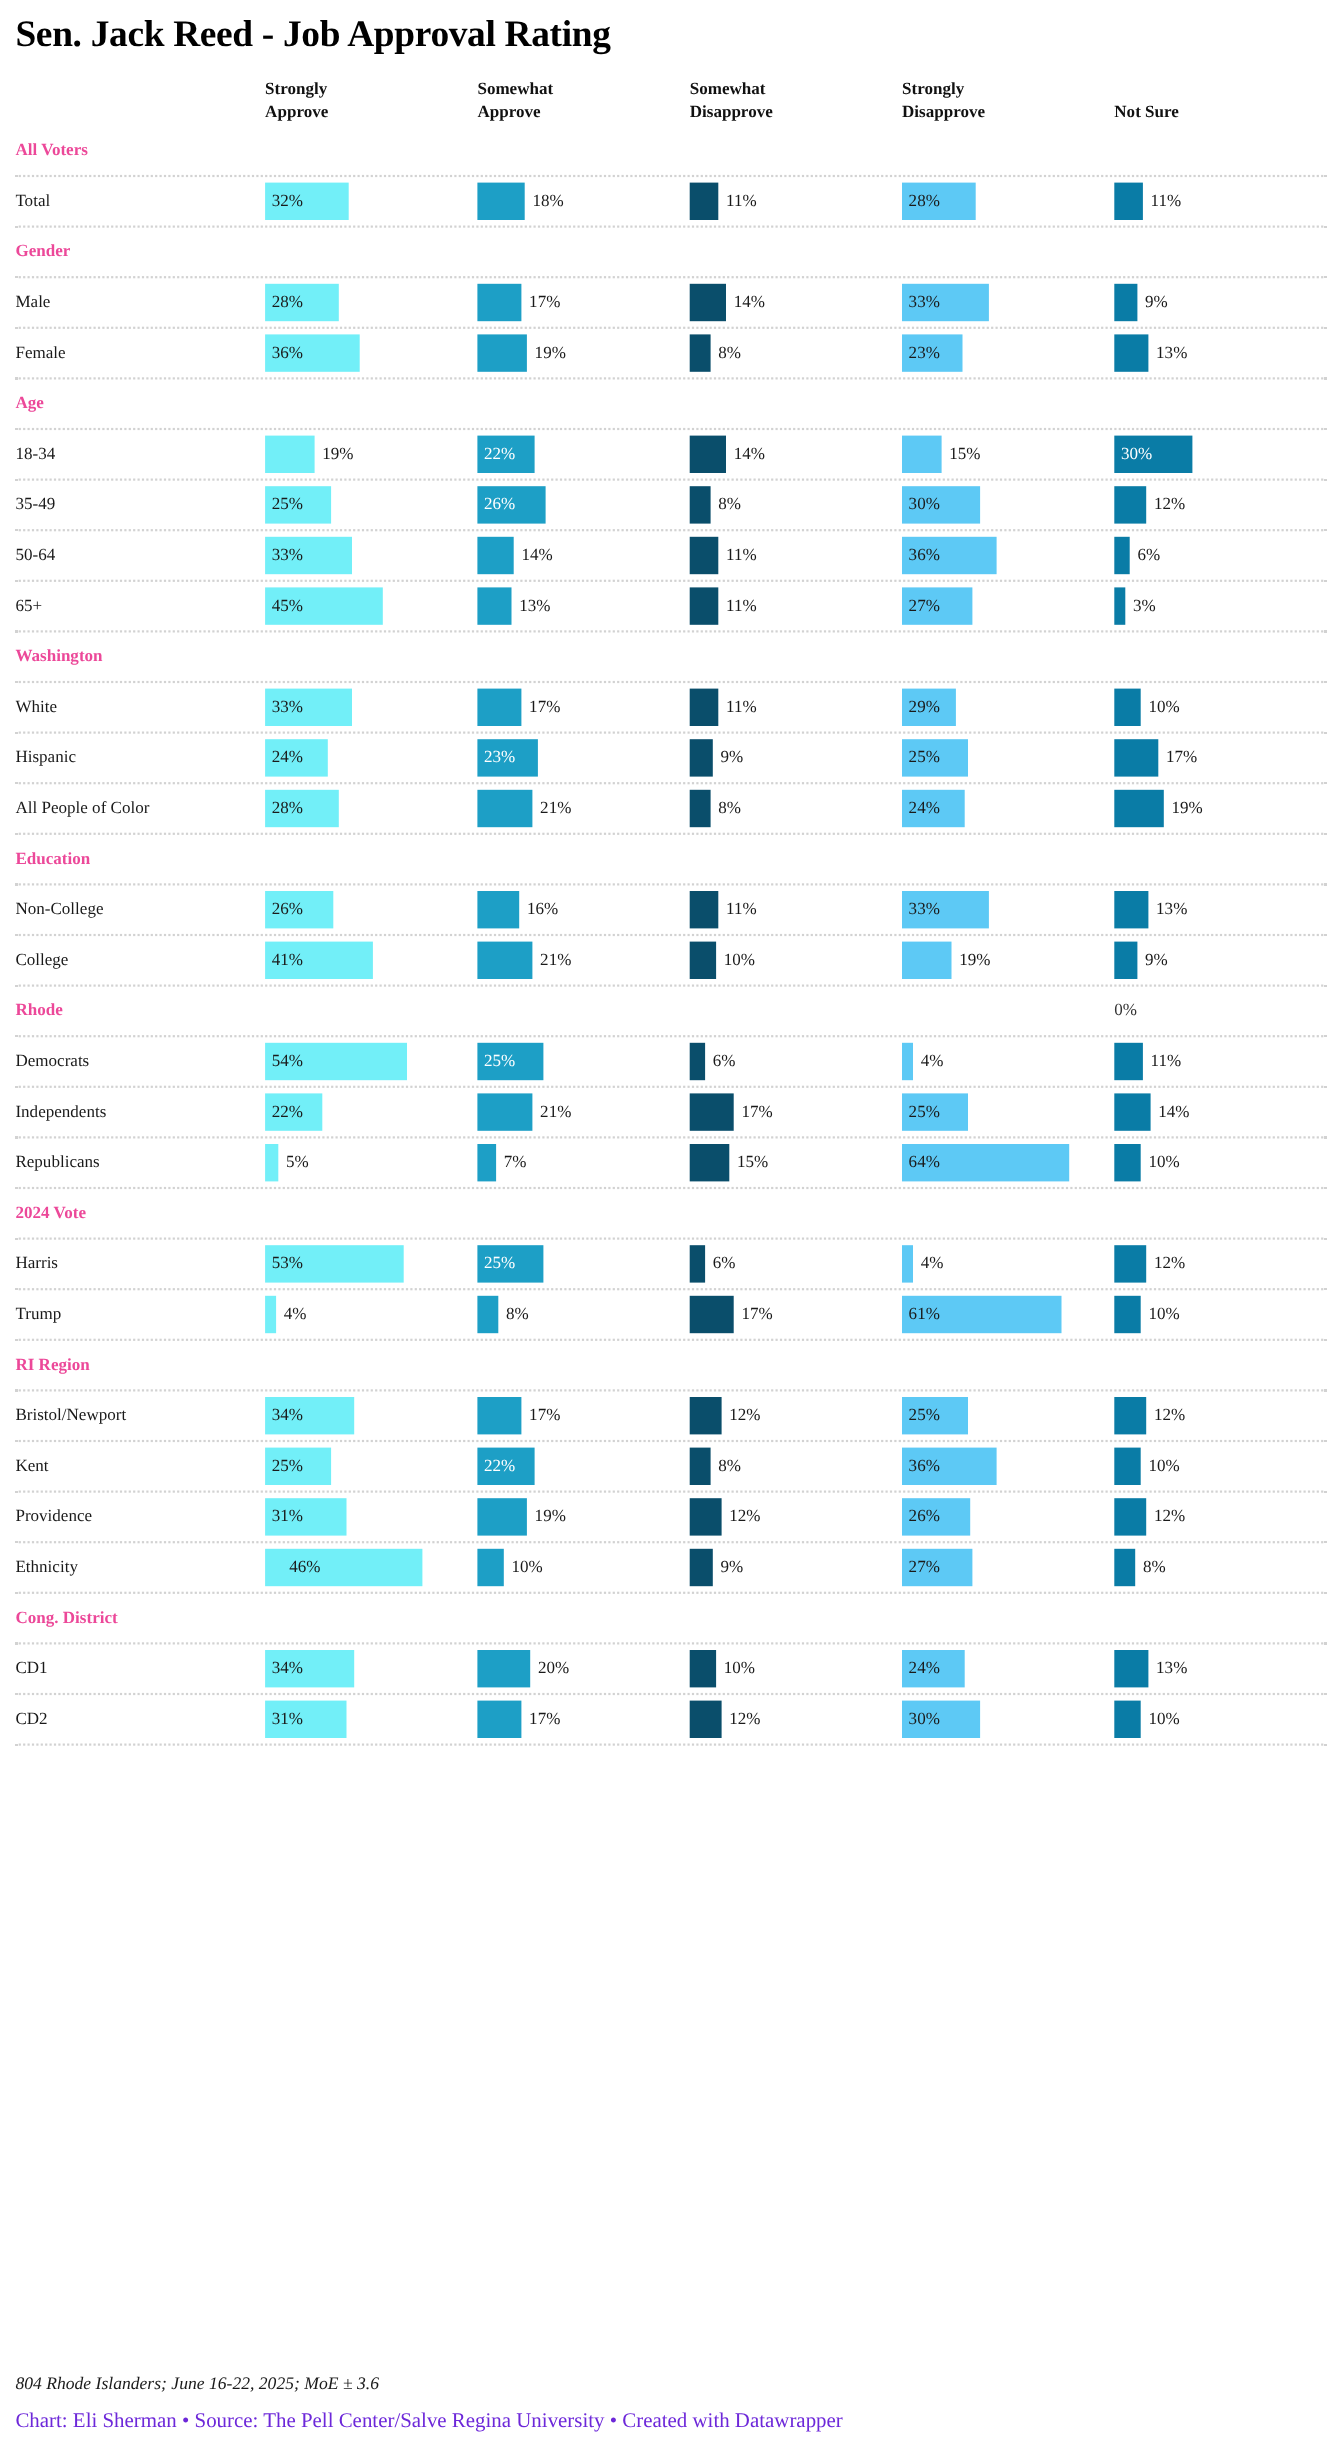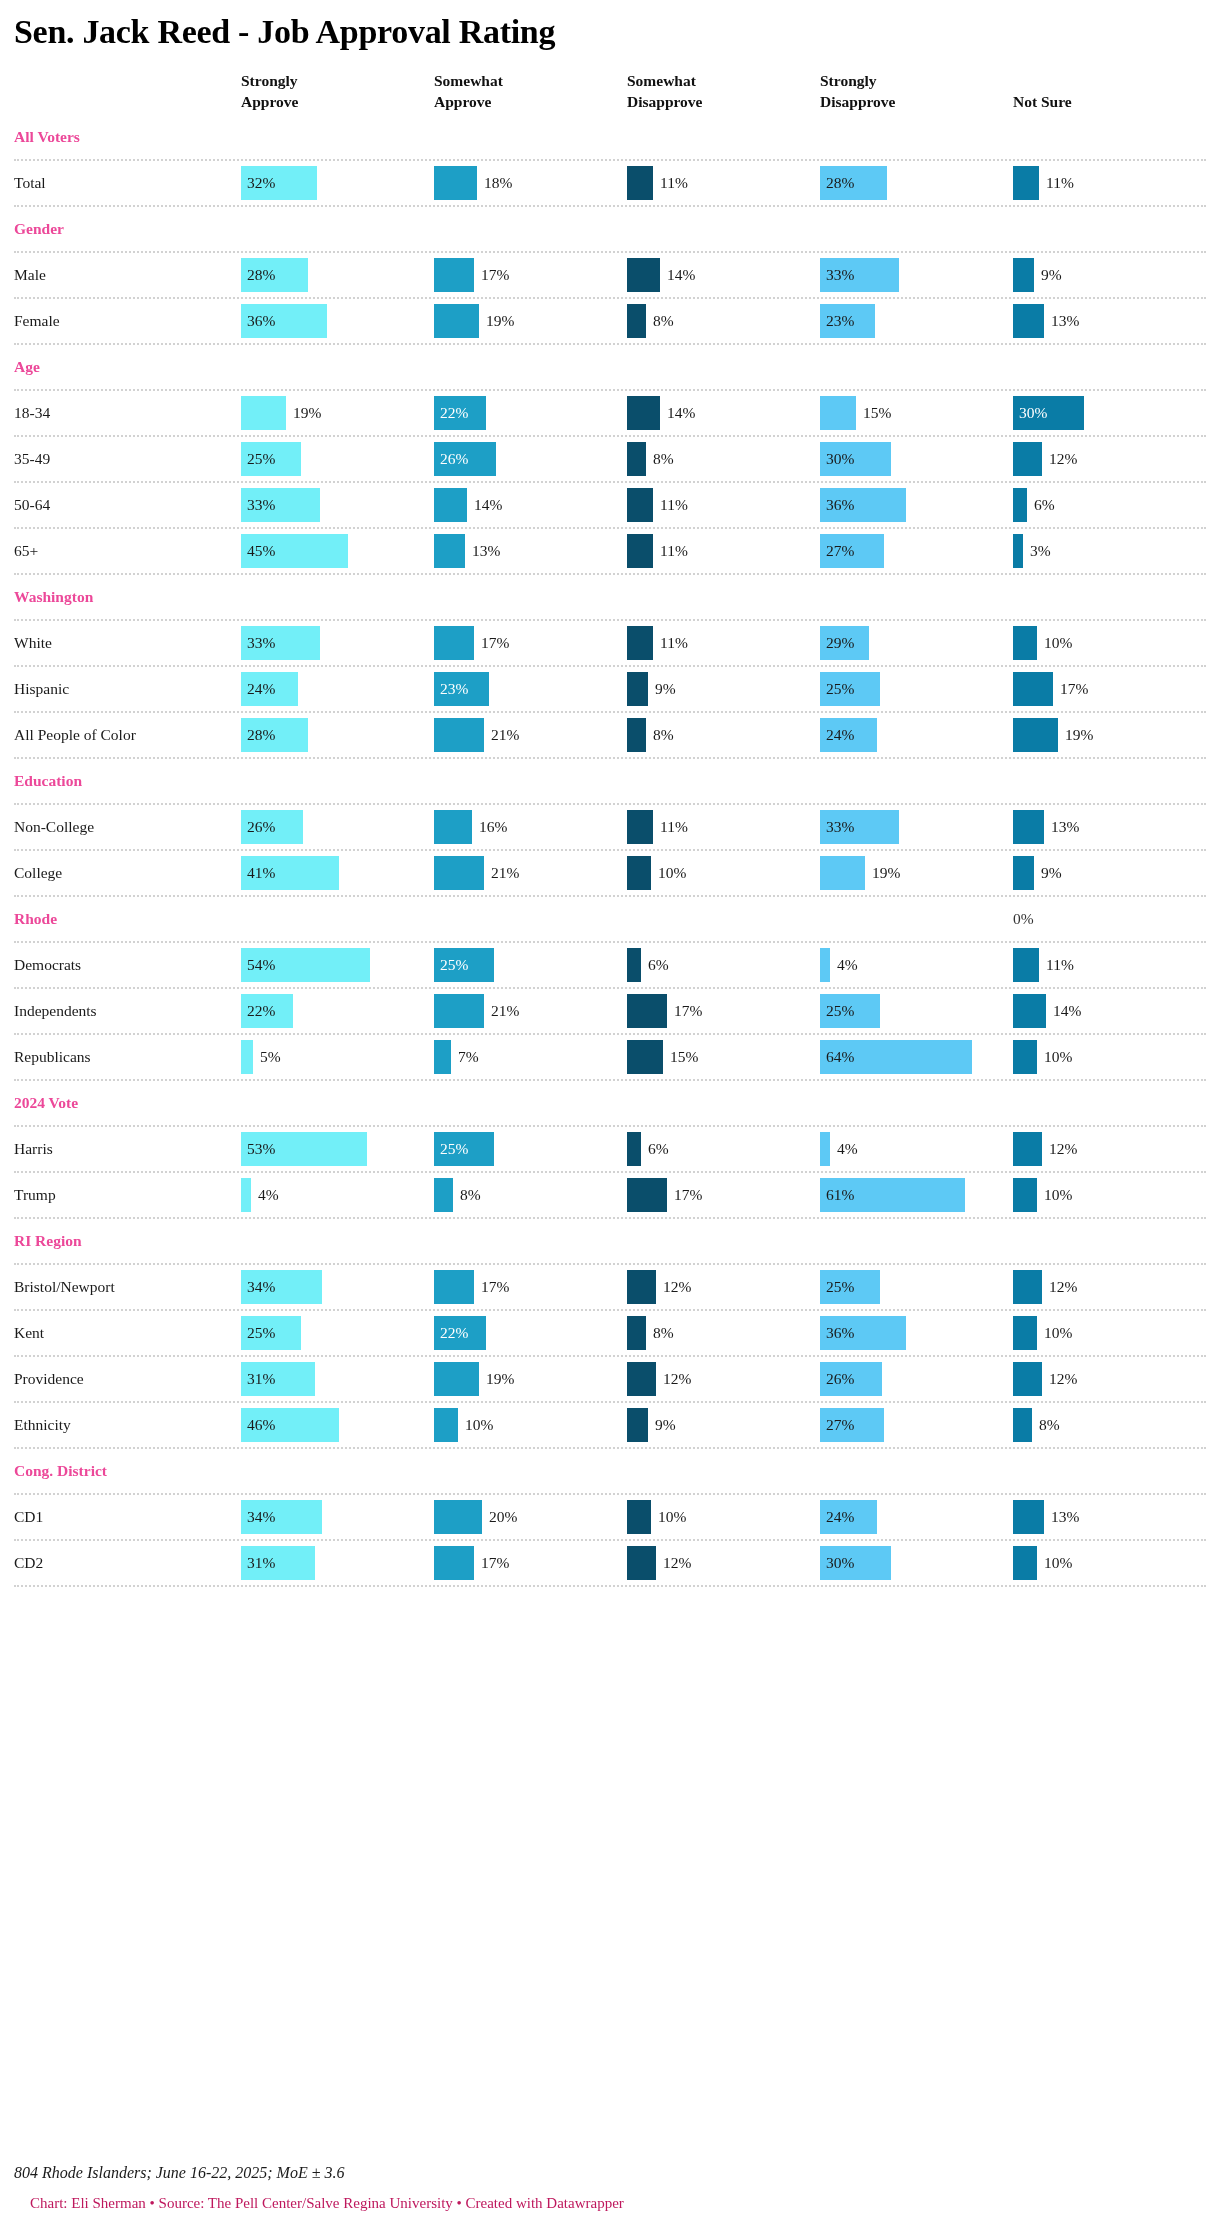--- a/index.html
+++ b/index.html
@@ -123,23 +123,22 @@
     right: 14px;
     bottom: 10px;
   }
   .footer-note {
     font-size: 16px;
     font-style: italic;
     color: #1a1a1a;
     padding-bottom: 13px;
   }
   .footer-credit {
-    font-size: 15px;
-    color: #be185d;
-    margin-left: 16px;
+    font-size: 19px;
+    color: #6d28d9;
   }
 </style>
 </head>
 <body>
 
 <div id="page">
 
   <div class="chart-title">Sen. Jack Reed - Job Approval Rating</div>
 
   <div class="grid-row col-headers">
@@ -716,21 +715,21 @@
           </div>
         </div>
         <div class="cell">
           <div class="bar" style="width: 29px; background: rgb(10, 124, 166);"></div>
           <span class="bar-value-out">12%</span>
         </div>
       </div>
       <div class="grid-row data-row">
         <div class="row-label">Ethnicity</div>
         <div class="cell">
-          <div class="bar" style="width: 98px; background: rgb(114, 239, 248);">
+          <div class="bar" style="width: 127px; background: rgb(114, 239, 248); padding-left: 16px;">
             <span class="bar-value-in">46%</span>
           </div>
         </div>
         <div class="cell">
           <div class="bar" style="width: 24px; background: rgb(29, 159, 198);"></div>
           <span class="bar-value-out">10%</span>
         </div>
         <div class="cell">
           <div class="bar" style="width: 21px; background: rgb(10, 78, 107);"></div>
           <span class="bar-value-out">9%</span>

